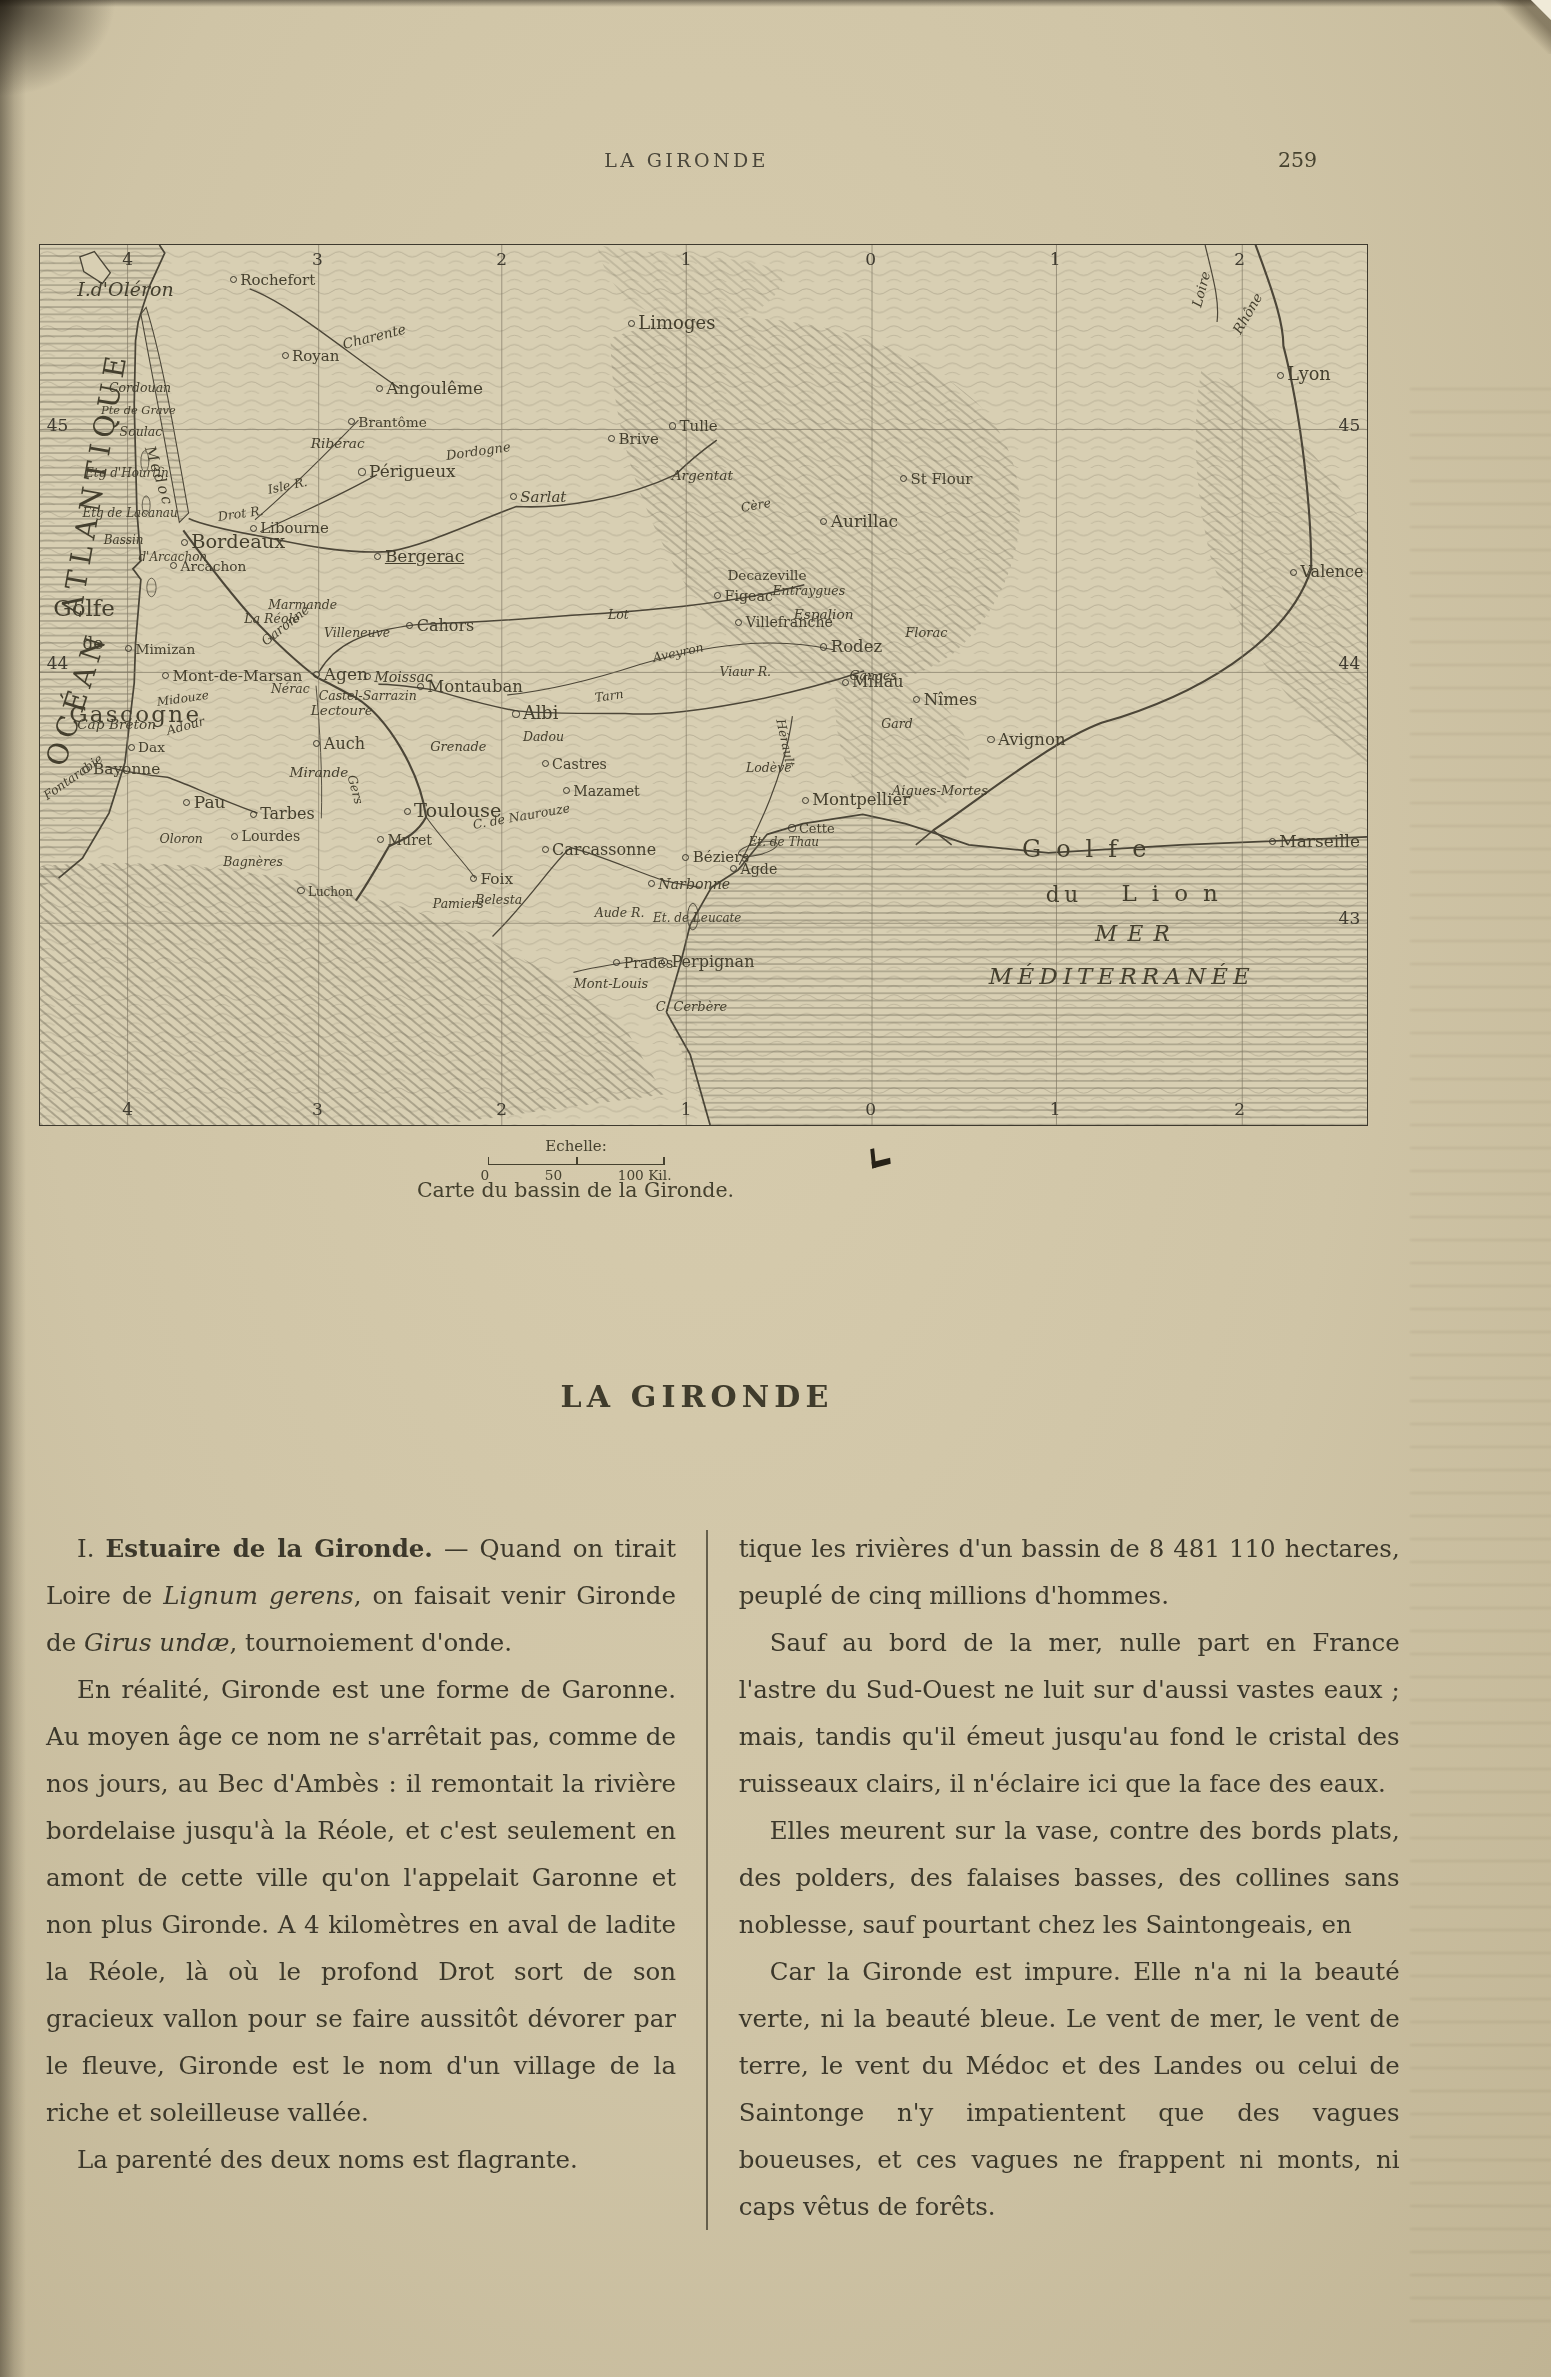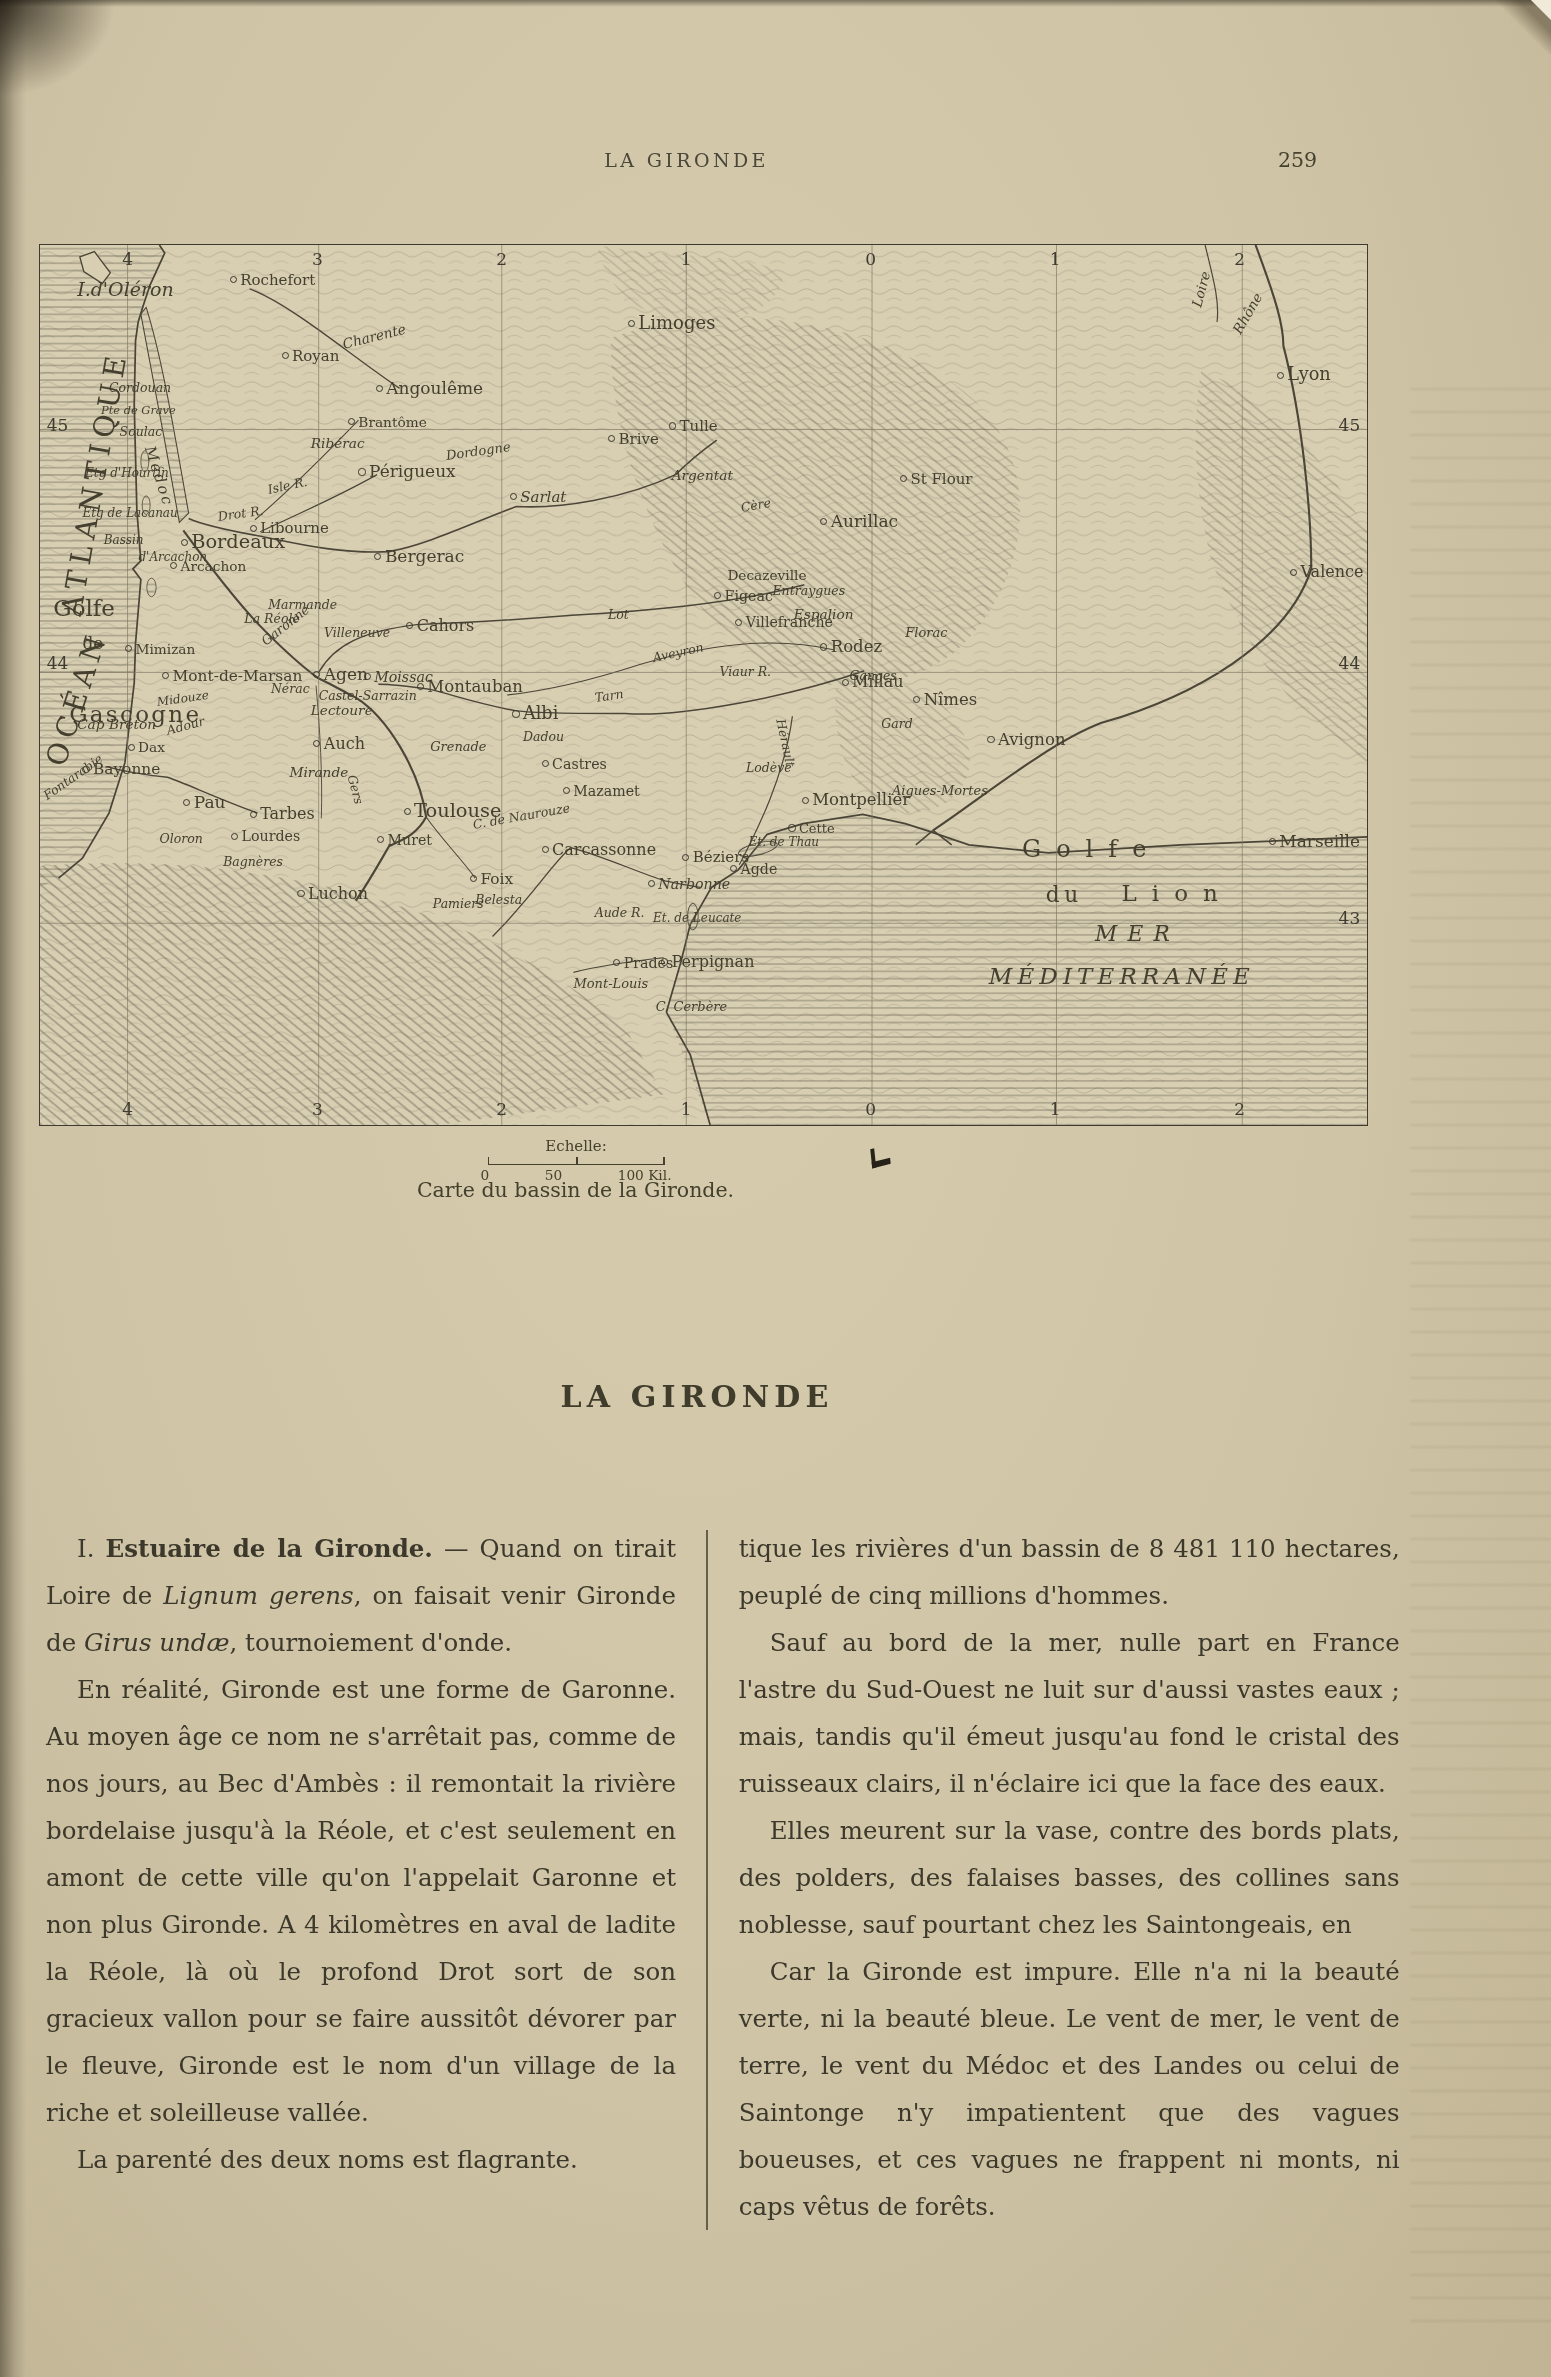--- a/index.html
+++ b/index.html
@@ -168,21 +168,21 @@
         <span class="maplabel" style="left: 25.3%; top: 15.3%; font-size: 17px;"><i class="dot"></i>Angoulême</span>
         <span class="maplabel" style="left: 44.3%; top: 7.8%; font-size: 18px;"><i class="dot"></i>Limoges</span>
         <span class="maplabel it" style="left: 5.2%; top: 15.6%; font-size: 12.5px;">Cordouan</span>
         <span class="maplabel it" style="left: 4.6%; top: 18.2%; font-size: 11.4px;">Pte de Grave</span>
         <span class="maplabel it" style="left: 6%; top: 20.6%; font-size: 12.5px;">Soulac</span>
         <span class="maplabel it" style="left: 3.4%; top: 25.2%; font-size: 12px;">Etg d'Hourtin</span>
         <span class="maplabel it" style="left: 8.2%; top: 22%; font-size: 15px; letter-spacing: 2.3px; transform: rotate(72deg);">Médoc</span>
         <span class="maplabel it" style="left: 3.2%; top: 29.8%; font-size: 12px;">Etg de Lacanau</span>
         <span class="maplabel" style="left: 10.6%; top: 32.6%; font-size: 19.4px;"><i class="dot"></i>Bordeaux</span>
         <span class="maplabel" style="left: 15.8%; top: 31.4%; font-size: 15px;"><i class="dot"></i>Libourne</span>
-        <span class="maplabel" style="left: 25.2%; top: 34.4%; font-size: 17px;"><i class="dot"></i>Bergerac</span>
+        <span class="maplabel" style="left: 25.2%; top: 34.4%; font-size: 17px; text-decoration: underline;"><i class="dot"></i>Bergerac</span>
         <span class="maplabel" style="left: 24%; top: 24.8%; font-size: 17px;"><i class="dot"></i>Périgueux</span>
         <span class="maplabel" style="left: 23.2%; top: 19.4%; font-size: 13.7px;"><i class="dot"></i>Brantôme</span>
         <span class="maplabel it" style="left: 20.4%; top: 21.8%; font-size: 13.7px;">Ribérac</span>
         <span class="maplabel it" style="left: 17.2%; top: 27.2%; font-size: 12.5px; transform: rotate(-12deg);">Isle R.</span>
         <span class="maplabel it" style="left: 13.4%; top: 30.2%; font-size: 12.5px; transform: rotate(-8deg);">Drot R.</span>
         <span class="maplabel it" style="left: 30.6%; top: 23.2%; font-size: 13px; transform: rotate(-8deg);">Dordogne</span>
         <span class="maplabel it" style="left: 35.4%; top: 27.8%; font-size: 15px;"><i class="dot"></i>Sarlat</span>
         <span class="maplabel" style="left: 42.8%; top: 21.2%; font-size: 15px;"><i class="dot"></i>Brive</span>
         <span class="maplabel" style="left: 47.4%; top: 19.8%; font-size: 15px;"><i class="dot"></i>Tulle</span>
         <span class="maplabel it" style="left: 47.6%; top: 25.4%; font-size: 13.7px;">Argentat</span>
@@ -198,21 +198,21 @@
         <span class="maplabel it" style="left: 2.8%; top: 53.8%; font-size: 13.7px;">Cap Breton</span>
         <span class="maplabel" style="left: 6.6%; top: 56.4%; font-size: 13.7px;"><i class="dot"></i>Dax</span>
         <span class="maplabel it" style="left: 9.6%; top: 54.6%; font-size: 12.5px; transform: rotate(-15deg);">Adour</span>
         <span class="maplabel" style="left: 3.2%; top: 58.8%; font-size: 15.4px;"><i class="dot"></i>Bayonne</span>
         <span class="maplabel it" style="left: 0.4%; top: 62%; font-size: 12.5px; transform: rotate(-35deg);">Fontarabie</span>
         <span class="maplabel it" style="left: 9%; top: 66.8%; font-size: 12.5px;">Oloron</span>
         <span class="maplabel" style="left: 10.8%; top: 62.4%; font-size: 17px;"><i class="dot"></i>Pau</span>
         <span class="maplabel" style="left: 15.8%; top: 63.8%; font-size: 16px;"><i class="dot"></i>Tarbes</span>
         <span class="maplabel" style="left: 14.4%; top: 66.4%; font-size: 14.2px;"><i class="dot"></i>Lourdes</span>
         <span class="maplabel it" style="left: 13.8%; top: 69.4%; font-size: 12.5px;">Bagnères</span>
-        <span class="maplabel" style="left: 19.4%; top: 72.8%; font-size: 16px;"><i class="dot"></i>Luchon</span>
+        <span class="maplabel" style="left: 19.4%; top: 72.8%; font-size: 12px;"><i class="dot"></i>Luchon</span>
         <span class="maplabel it" style="left: 23.4%; top: 59.6%; font-size: 12.5px; transform: rotate(75deg);">Gers</span>
         <span class="maplabel" style="left: 20.6%; top: 55.8%; font-size: 16px;"><i class="dot"></i>Auch</span>
         <span class="maplabel it" style="left: 18.8%; top: 59.2%; font-size: 13.7px;">Mirande</span>
         <span class="maplabel it" style="left: 20.4%; top: 52.2%; font-size: 13.7px;">Lectoure</span>
         <span class="maplabel" style="left: 20.6%; top: 47.8%; font-size: 17px;"><i class="dot"></i>Agen</span>
         <span class="maplabel it" style="left: 17.4%; top: 49.8%; font-size: 12.5px;">Nérac</span>
         <span class="maplabel it" style="left: 16.8%; top: 44.4%; font-size: 13px; transform: rotate(-38deg);">Garonne</span>
         <span class="maplabel it" style="left: 17.2%; top: 40.2%; font-size: 12.5px;">Marmande</span>
         <span class="maplabel it" style="left: 15.4%; top: 41.8%; font-size: 12.5px;">La Réole</span>
         <span class="maplabel it" style="left: 21.4%; top: 43.4%; font-size: 12.5px;">Villeneuve</span>

